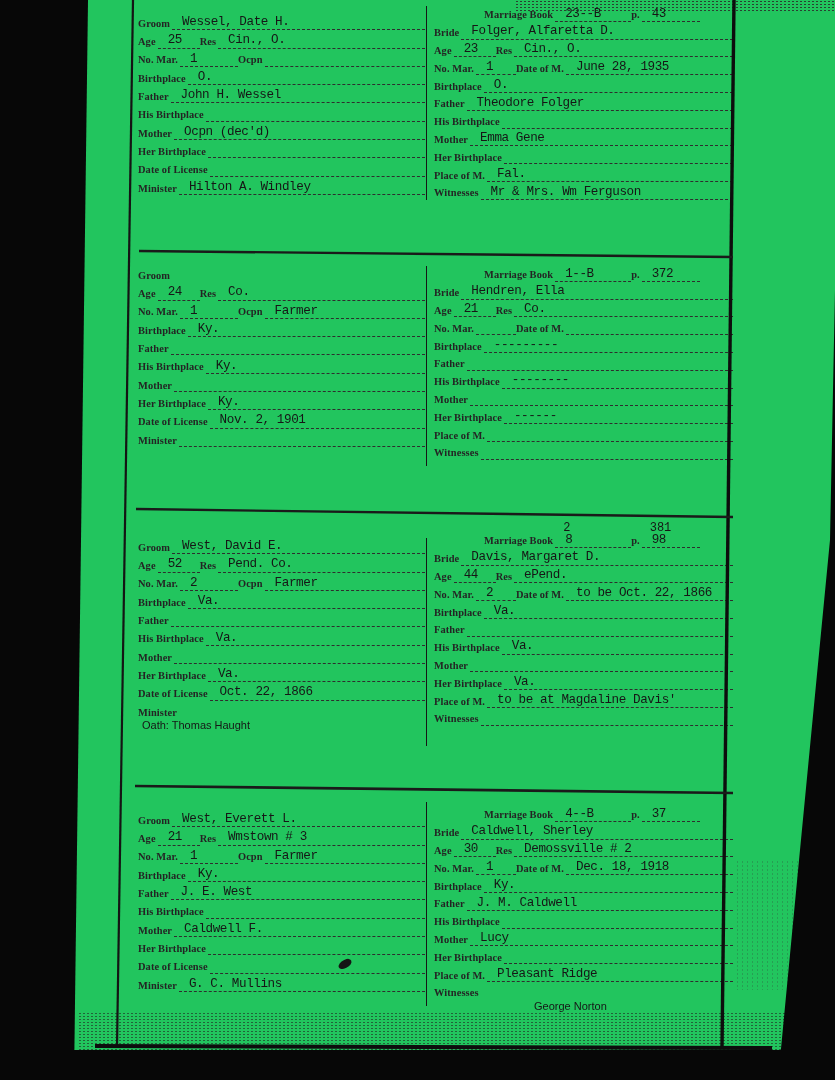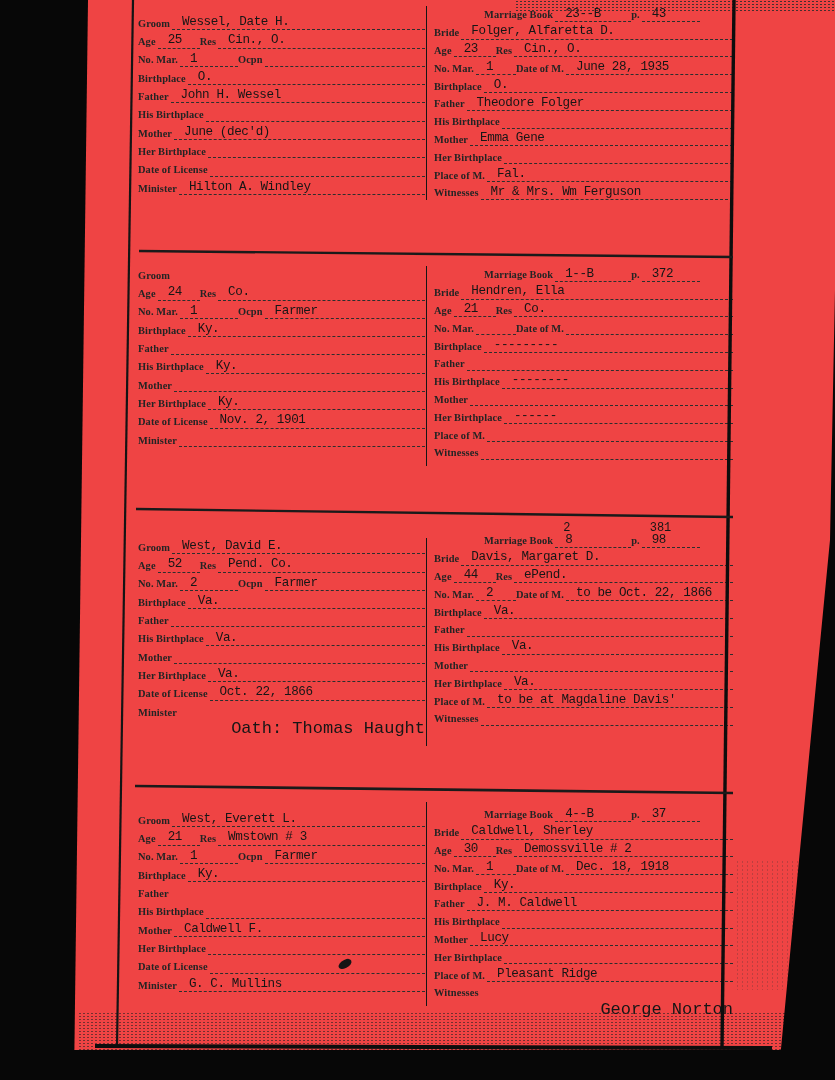--- a/index.html
+++ b/index.html
@@ -1,18 +1,18 @@
 <!DOCTYPE html>
 <html><head>
 <meta charset="utf-8">
 <style>
   html,body{margin:0;padding:0;background:#222;}
   #scan{
     position:relative;width:835px;height:1080px;overflow:hidden;
-    background:#ef4444;
+    background:#22c55e;
     font-family:"Liberation Serif",serif;
   }
   
   .artifact{position:absolute;pointer-events:none;}
   #lines-svg{position:absolute;left:0;top:0;width:835px;height:1080px;}
   .noise-top{
     left:515px;top:0;width:320px;height:13px;opacity:.85;
     background-image:radial-gradient(#2b2b2b 0.7px,transparent 0.8px),radial-gradient(#555 0.6px,transparent 0.7px);
     background-size:4px 3px,6px 4px;
   }
@@ -70,22 +70,22 @@
   .w-book{flex:0 0 76px;}
   .w-page{flex:0 0 58px;}
   .mb-row{padding-left:50px;}
   .corr{
     position:absolute;bottom:12px;left:8px;white-space:nowrap;
     font-family:"Liberation Mono","DejaVu Sans Mono",monospace;
     font-size:12px;color:#161616;
   }
   .extra{
     position:relative;height:16px;
-    font-family:Liberation Mono, monospace;
-    font-size:17px;color:#161616;white-space:nowrap;text-align:right;
+    font-family:Liberation Sans, sans-serif;
+    font-size:11px;color:#161616;white-space:nowrap;
   }
   .extra:empty{display:none;}
   .oath{padding-left:4px;}
   .witness2{padding-left:100px;}
 </style>
 </head>
 <body>
 
 <div id="scan">
 
@@ -139,21 +139,21 @@
         </div>
         <div class="row">
           <span class="lbl">His Birthplace</span>
           <span class="fill">
               <span class="val"></span>
             </span>
         </div>
         <div class="row">
           <span class="lbl">Mother</span>
           <span class="fill">
-              <span class="val">June  (dec'd)</span>
+              <span class="val">Ocpn  (dec'd)</span>
             </span>
         </div>
         <div class="row">
           <span class="lbl">Her Birthplace</span>
           <span class="fill">
               <span class="val"></span>
             </span>
         </div>
         <div class="row">
           <span class="lbl">Date of License</span>
@@ -609,20 +609,23 @@
             </span>
         </div>
         <div class="row">
           <span class="lbl">Birthplace</span>
           <span class="fill">
               <span class="val">Ky.</span>
             </span>
         </div>
         <div class="row">
           <span class="lbl">Father</span>
+          <span class="fill">
+              <span class="val">J. E. West</span>
+            </span>
         </div>
         <div class="row">
           <span class="lbl">His Birthplace</span>
           <span class="fill">
               <span class="val"></span>
             </span>
         </div>
         <div class="row">
           <span class="lbl">Mother</span>
           <span class="fill">

